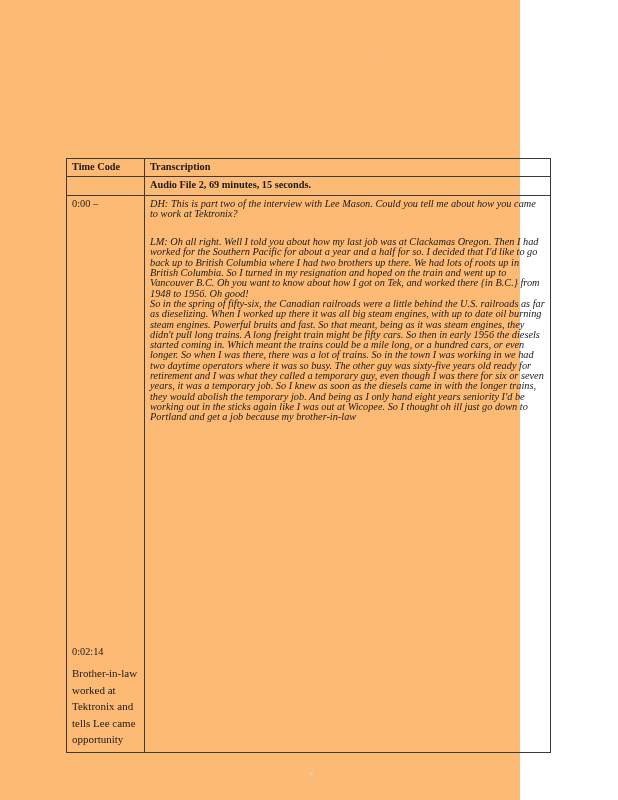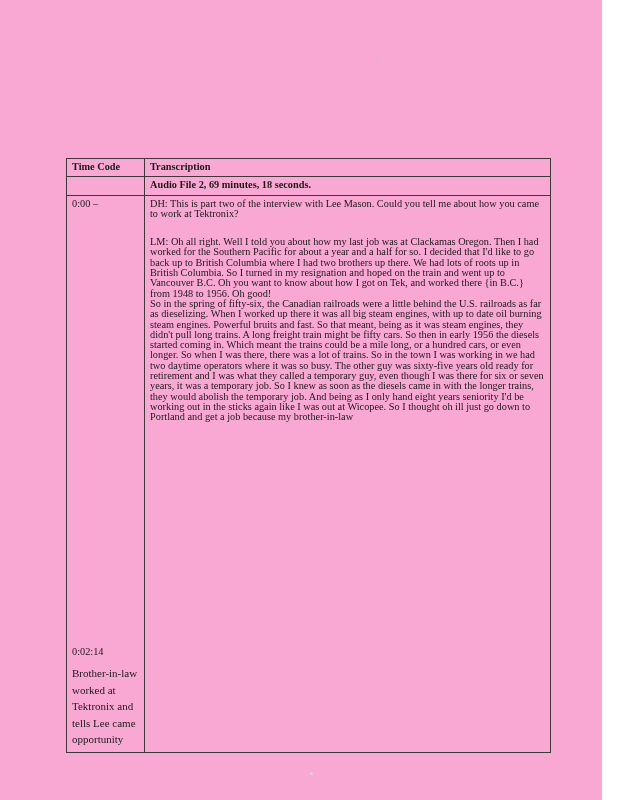--- a/index.html
+++ b/index.html
@@ -12,23 +12,23 @@
     height: 800px;
     font-family: "Liberation Serif", serif;
     color: #1a1a1a;
     position: relative;
     overflow: hidden;
   }
   .page {
     position: absolute;
     left: 0;
     top: 0;
-    width: 602px;
+    width: 520px;
     height: 800px;
-    background: #f9a8d4;
+    background: #fdba74;
   }
   .transcript-table {
     position: absolute;
     left: 66px;
     top: 158px;
     width: 484px;
     border-collapse: collapse;
     table-layout: fixed;
   }
   .transcript-table td {
@@ -72,20 +72,21 @@
   .time-note {
     display: block;
     margin-top: 8px;
     font-size: 11px;
     line-height: 1.5;
   }
   .body-cell {
     font-size: 11.3px;
     line-height: 1.98;
     padding: 6px 8px 6px 7px;
+    font-style: italic;
   }
   .body-cell p {
     margin: 0 0 0 0;
     text-align: left;
   }
   .body-cell p.gap {
     margin-top: 18px;
   }
   .scan-speck {
     position: absolute;
@@ -112,21 +113,21 @@
       <col class="c-time">
       <col class="c-text">
     </colgroup>
     <tbody>
       <tr>
         <td class="hdr-cell">Time Code</td>
         <td class="hdr-cell">Transcription</td>
       </tr>
       <tr>
         <td class="audio-cell-left">&nbsp;</td>
-        <td class="audio-cell">Audio File 2, 69 minutes, 18 seconds.</td>
+        <td class="audio-cell">Audio File 2, 69 minutes, 15 seconds.</td>
       </tr>
       <tr>
         <td class="time-cell">
           <span class="time-start">0:00 –</span>
           <span class="time-second">0:02:14</span>
           <span class="time-note">Brother-in-law worked at Tektronix and tells Lee came opportunity</span>
         </td>
         <td class="body-cell">
           <p>DH: This is part two of the interview with Lee Mason. Could you tell me about how you came to work at Tektronix?</p>
           <p class="gap">LM: Oh all right. Well I told you about how my last job was at Clackamas Oregon. Then I had worked for the Southern Pacific for about a year and a half for so. I decided that I'd like to go back up to British Columbia where I had two brothers up there. We had lots of roots up in British Columbia. So I turned in my resignation and hoped on the train and went up to Vancouver B.C. Oh you want to know about how I got on Tek, and worked there {in B.C.} from 1948 to 1956. Oh good!</p>

